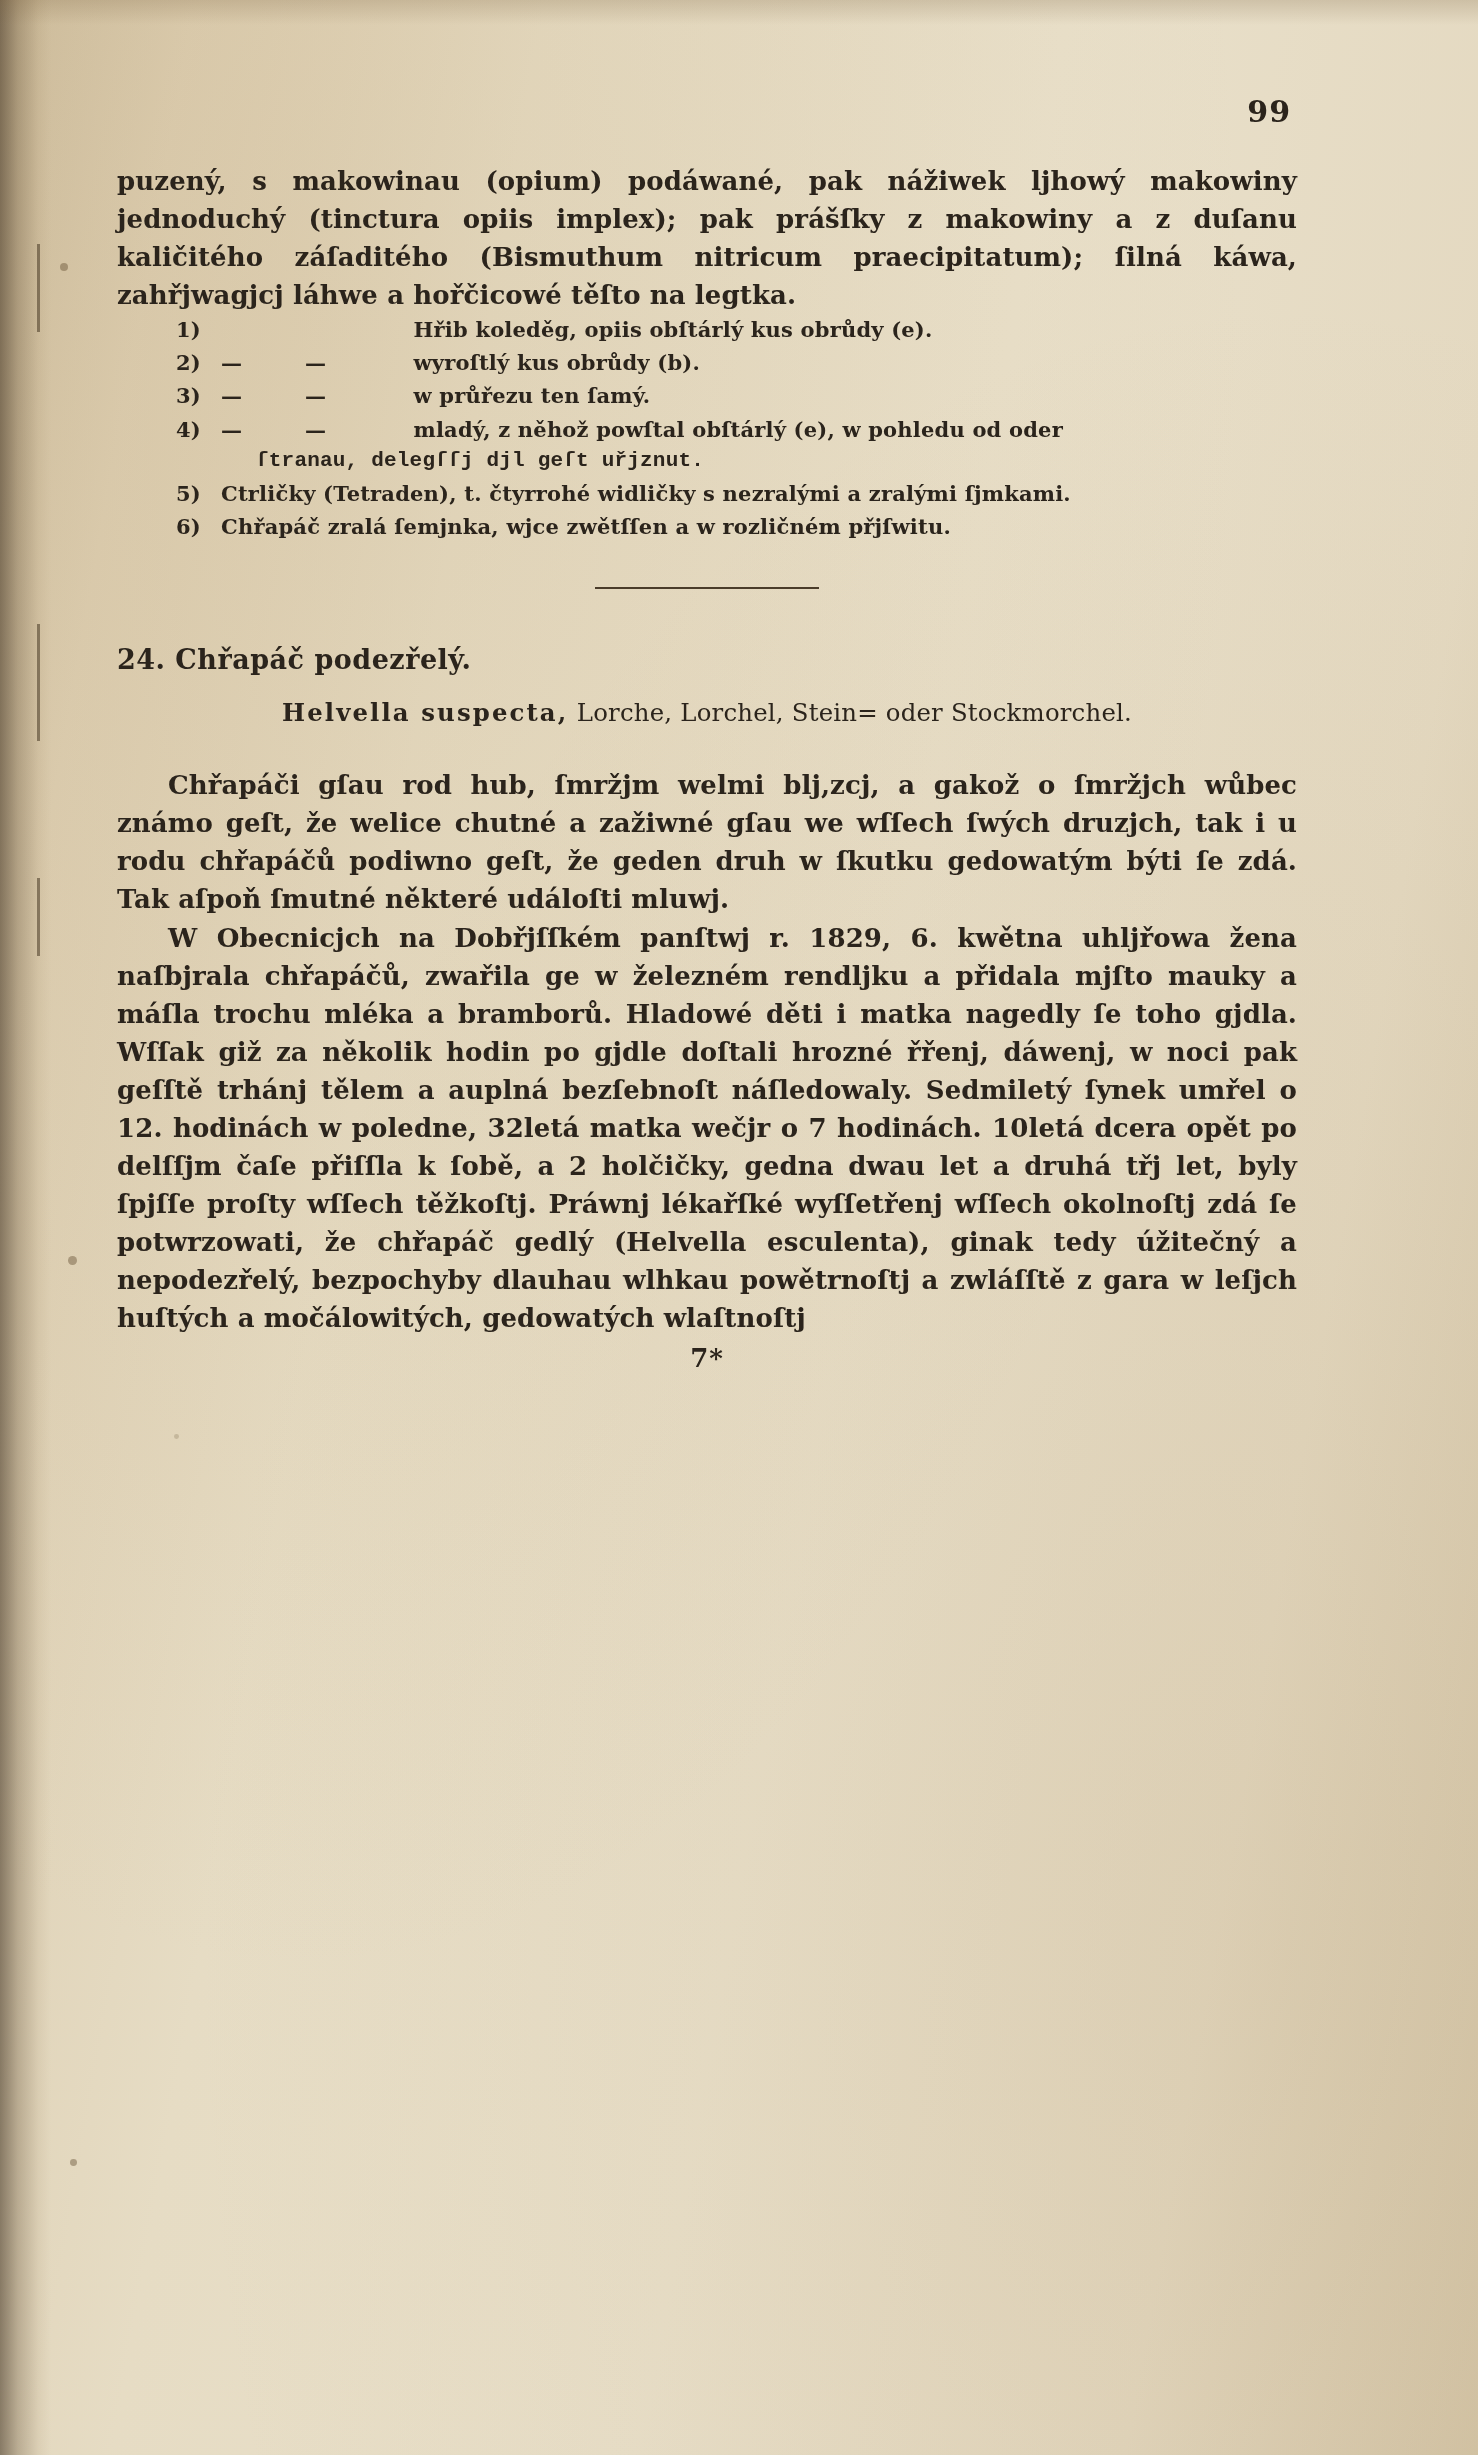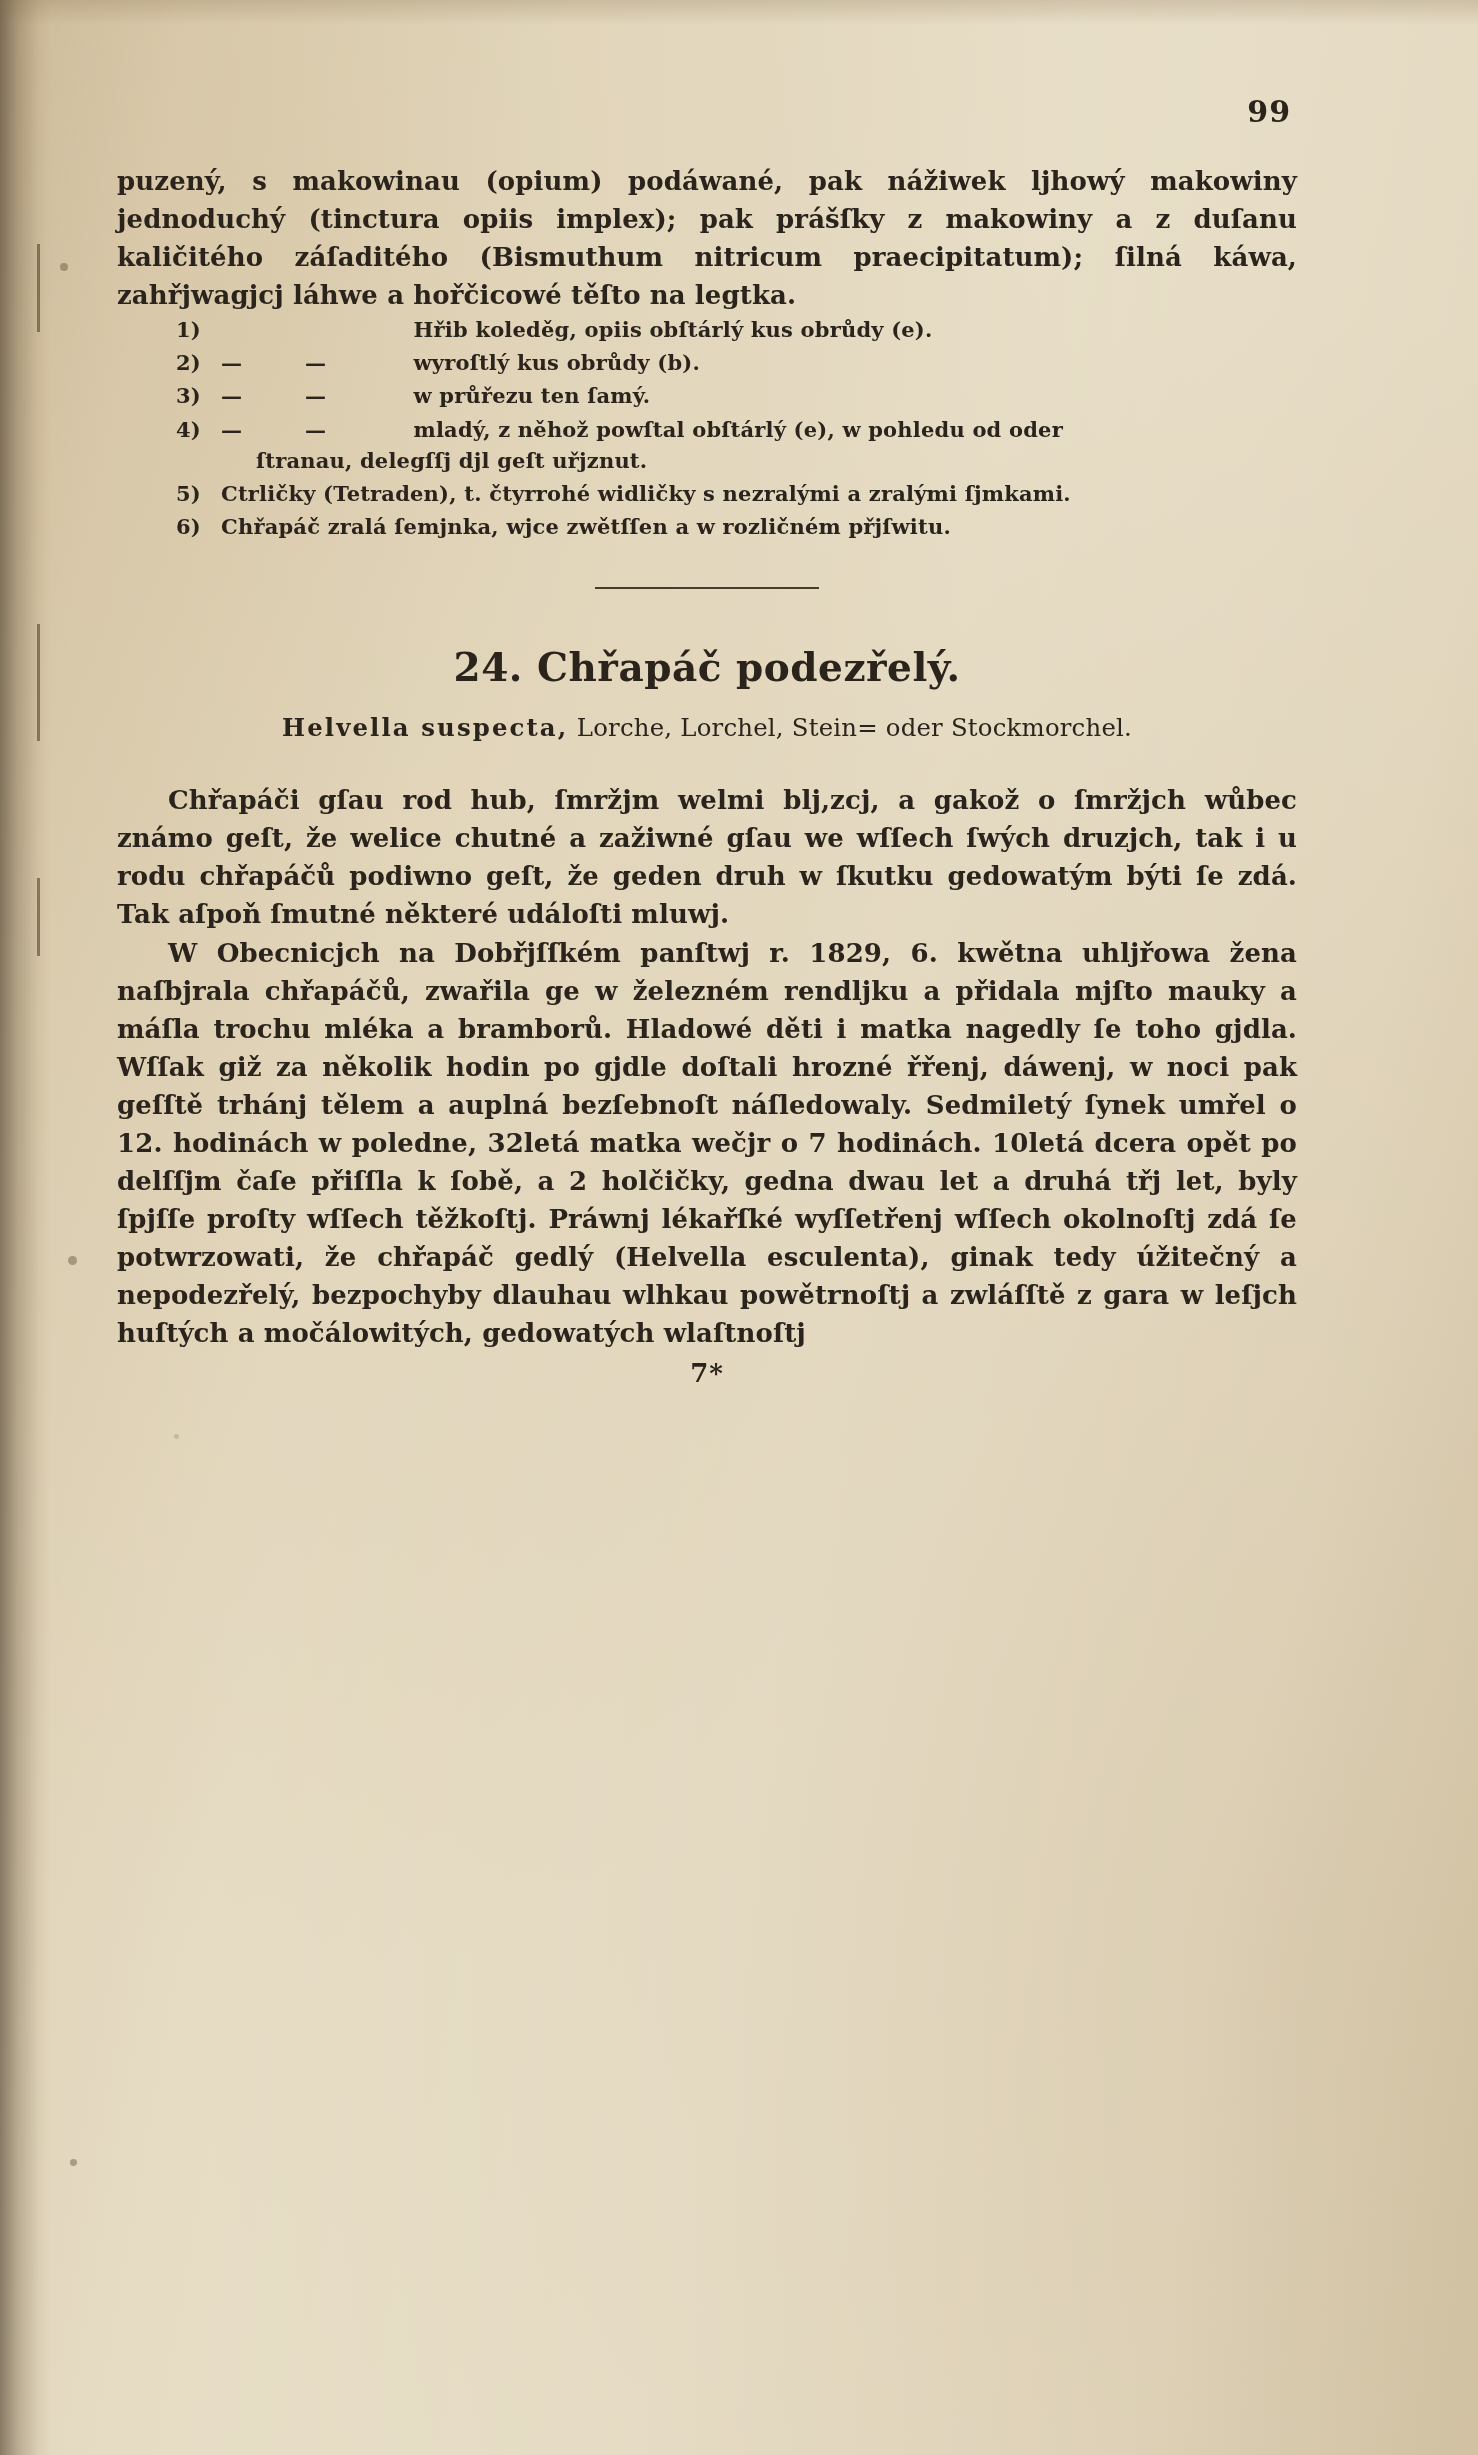--- a/index.html
+++ b/index.html
@@ -102,35 +102,36 @@
   }
   ol.legend li .num {
     position: absolute;
     left: 0;
     width: 39px;
     text-align: left;
   }
   ol.legend li .cont {
     display: block;
     padding-left: 35px;
+    font-family: Liberation Mono, monospace;
   }
   .dash-col {
     display: inline-block;
     width: 185px;
   }
   .dash-col .d1 { display:inline-block; width: 84px; }
   hr.rule {
     border: none;
     border-top: 2px solid #4a3c2a;
     width: 224px;
     margin: 45px auto 55px auto;
   }
   h1.chapter {
-    text-align: center;
-    font-size: 39px;
+    text-align: left;
+    font-size: 27px;
     font-weight: 700;
     margin: 0 0 23.4px 0;
     letter-spacing: 0.5px;
   }
   .latin-line {
     text-align: center;
     font-size: 24.4px;
     margin: 0 0 39px 0;
     font-weight: 600;
   }

